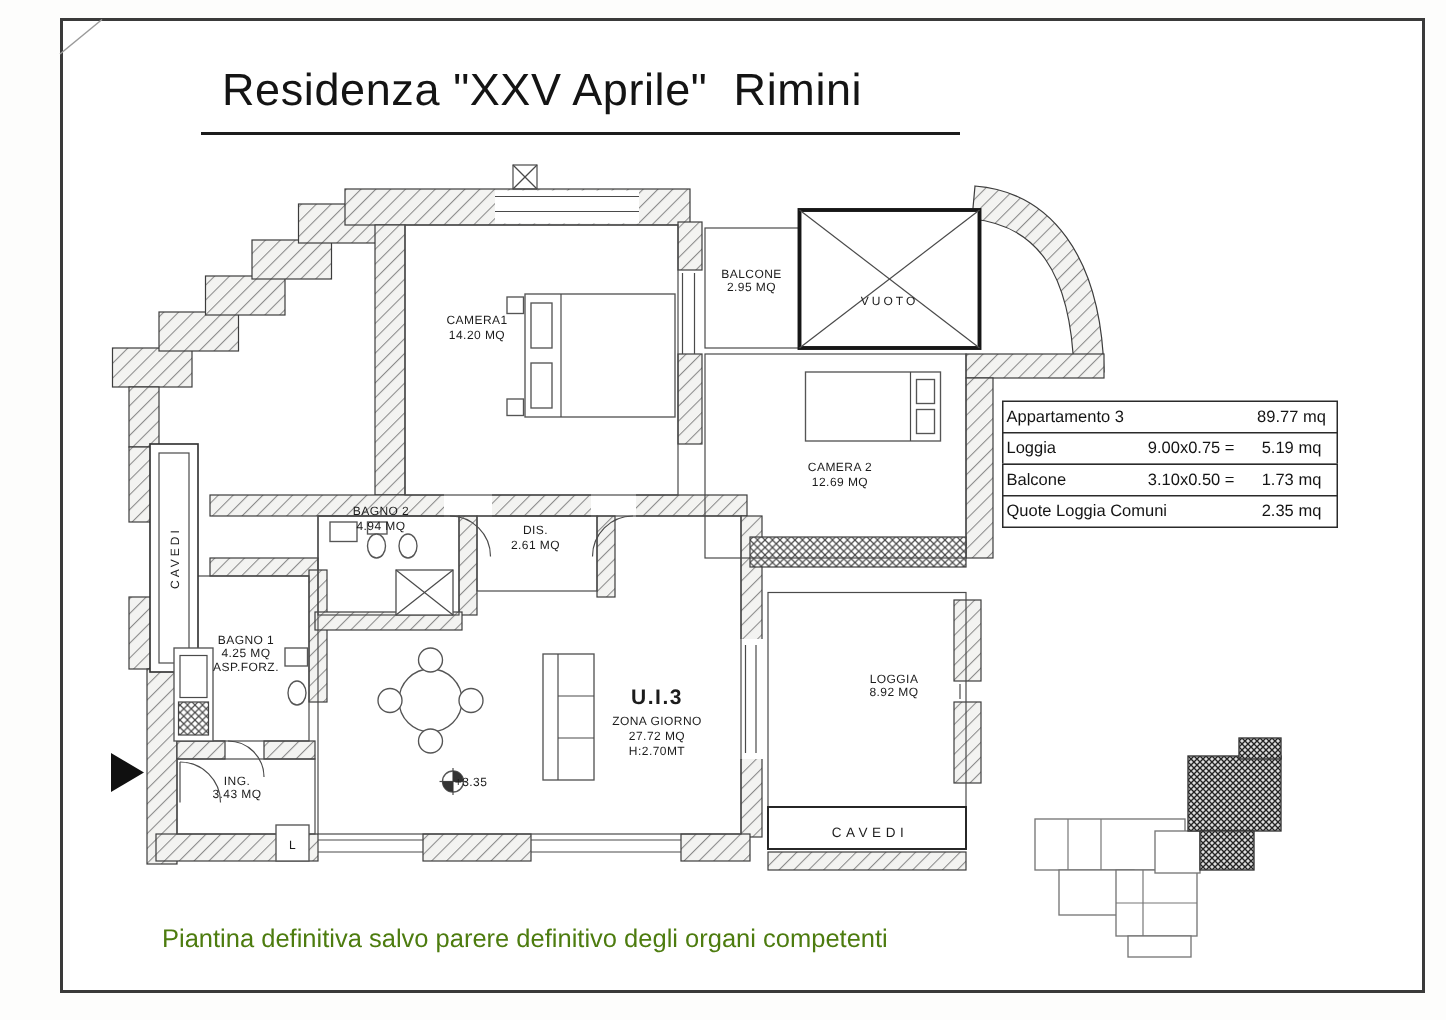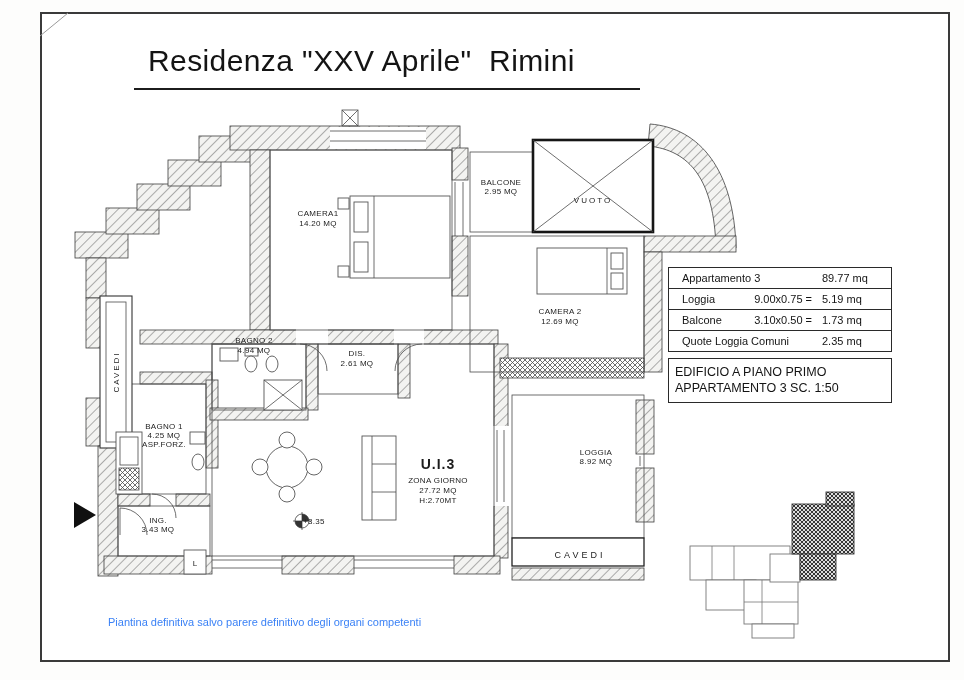--- a/index.html
+++ b/index.html
@@ -1,25 +1,25 @@
 <!DOCTYPE html>
 <html><head>
 <meta charset="utf-8">
 <style>
   html,body{margin:0;padding:0;background:#e9e9e9;}
   .page{position:relative;width:964px;height:680px;background:#fdfdfc;font-family:"Liberation Sans",sans-serif;overflow:hidden;margin:0 auto;}
   .frame{position:absolute;left:40px;top:12px;width:906px;height:646px;border:2px solid #3a3a3a;background:#fff;}
   .title{position:absolute;left:148px;top:44px;font-size:30px;color:#141414;letter-spacing:.4px;white-space:pre;}
   .title-underline{position:absolute;left:134px;top:88px;width:506px;height:2px;background:#1c1c1c;}
-  .footer-note{position:absolute;left:108px;top:616px;font-size:11px;color:#3b82f6;}
+  .footer-note{position:absolute;left:108px;top:616px;font-size:17px;color:#4d7c0f;}
   .summary{position:absolute;left:668px;top:268px;width:224px;font-size:11px;color:#141414;}
-  .t-row{display:flex;align-items:center;border:1px solid #2a2a2a;margin-top:-1px;height:20px;padding:0 13px;background:#fff;}
+  .t-row{display:flex;align-items:center;border:1px solid #2a2a2a;margin-top:-1px;height:20px;padding:0 2px;background:#fff;}
   .t-label{flex:1;white-space:nowrap;}
   .t-calc{margin-right:10px;white-space:nowrap;}
-  .t-val{width:56px;text-align:left;white-space:nowrap;}
+  .t-val{width:56px;text-align:center;white-space:nowrap;}
   .t-caption{border:1px solid #2a2a2a;margin-top:6px;padding:5px 6px;font-size:12.5px;line-height:1.3;background:#fff;}
   svg.plan{position:absolute;left:0;top:0;font-family:"Liberation Sans",sans-serif;}
   .wall{fill:url(#hatch);stroke:#3c3c3c;stroke-width:.8;}
   .dense{fill:url(#crosshatch);stroke:#3c3c3c;stroke-width:.8;}
   .thin{fill:none;stroke:#4a4a4a;stroke-width:.8;}
   .thick{fill:#fff;stroke:#161616;stroke-width:2.6;}
   .furn{fill:#fff;stroke:#555;stroke-width:.9;}
   .white{fill:#fff;stroke:none;}
   .lbl{font-size:8px;fill:#1c1c1c;text-anchor:middle;letter-spacing:.3px;}
   .lbl-big{font-size:14px;font-weight:bold;fill:#1c1c1c;text-anchor:middle;letter-spacing:1px;}
@@ -276,20 +276,16 @@
     <div class="t-row">
       <span class="t-label">Balcone</span>
       <span class="t-calc">3.10x0.50 =</span>
       <span class="t-val">1.73 mq</span>
     </div>
     <div class="t-row">
       <span class="t-label">Quote Loggia Comuni</span>
       <span class="t-calc"></span>
       <span class="t-val">2.35 mq</span>
     </div>
-    <div class="t-caption">
-      <div>EDIFICIO A PIANO PRIMO</div>
-      <div>APPARTAMENTO 3 SC. 1:50</div>
-    </div>
   </div>
 
   <div class="footer-note">Piantina definitiva salvo parere definitivo degli organi competenti</div>
 </div>
 
 </body></html>

